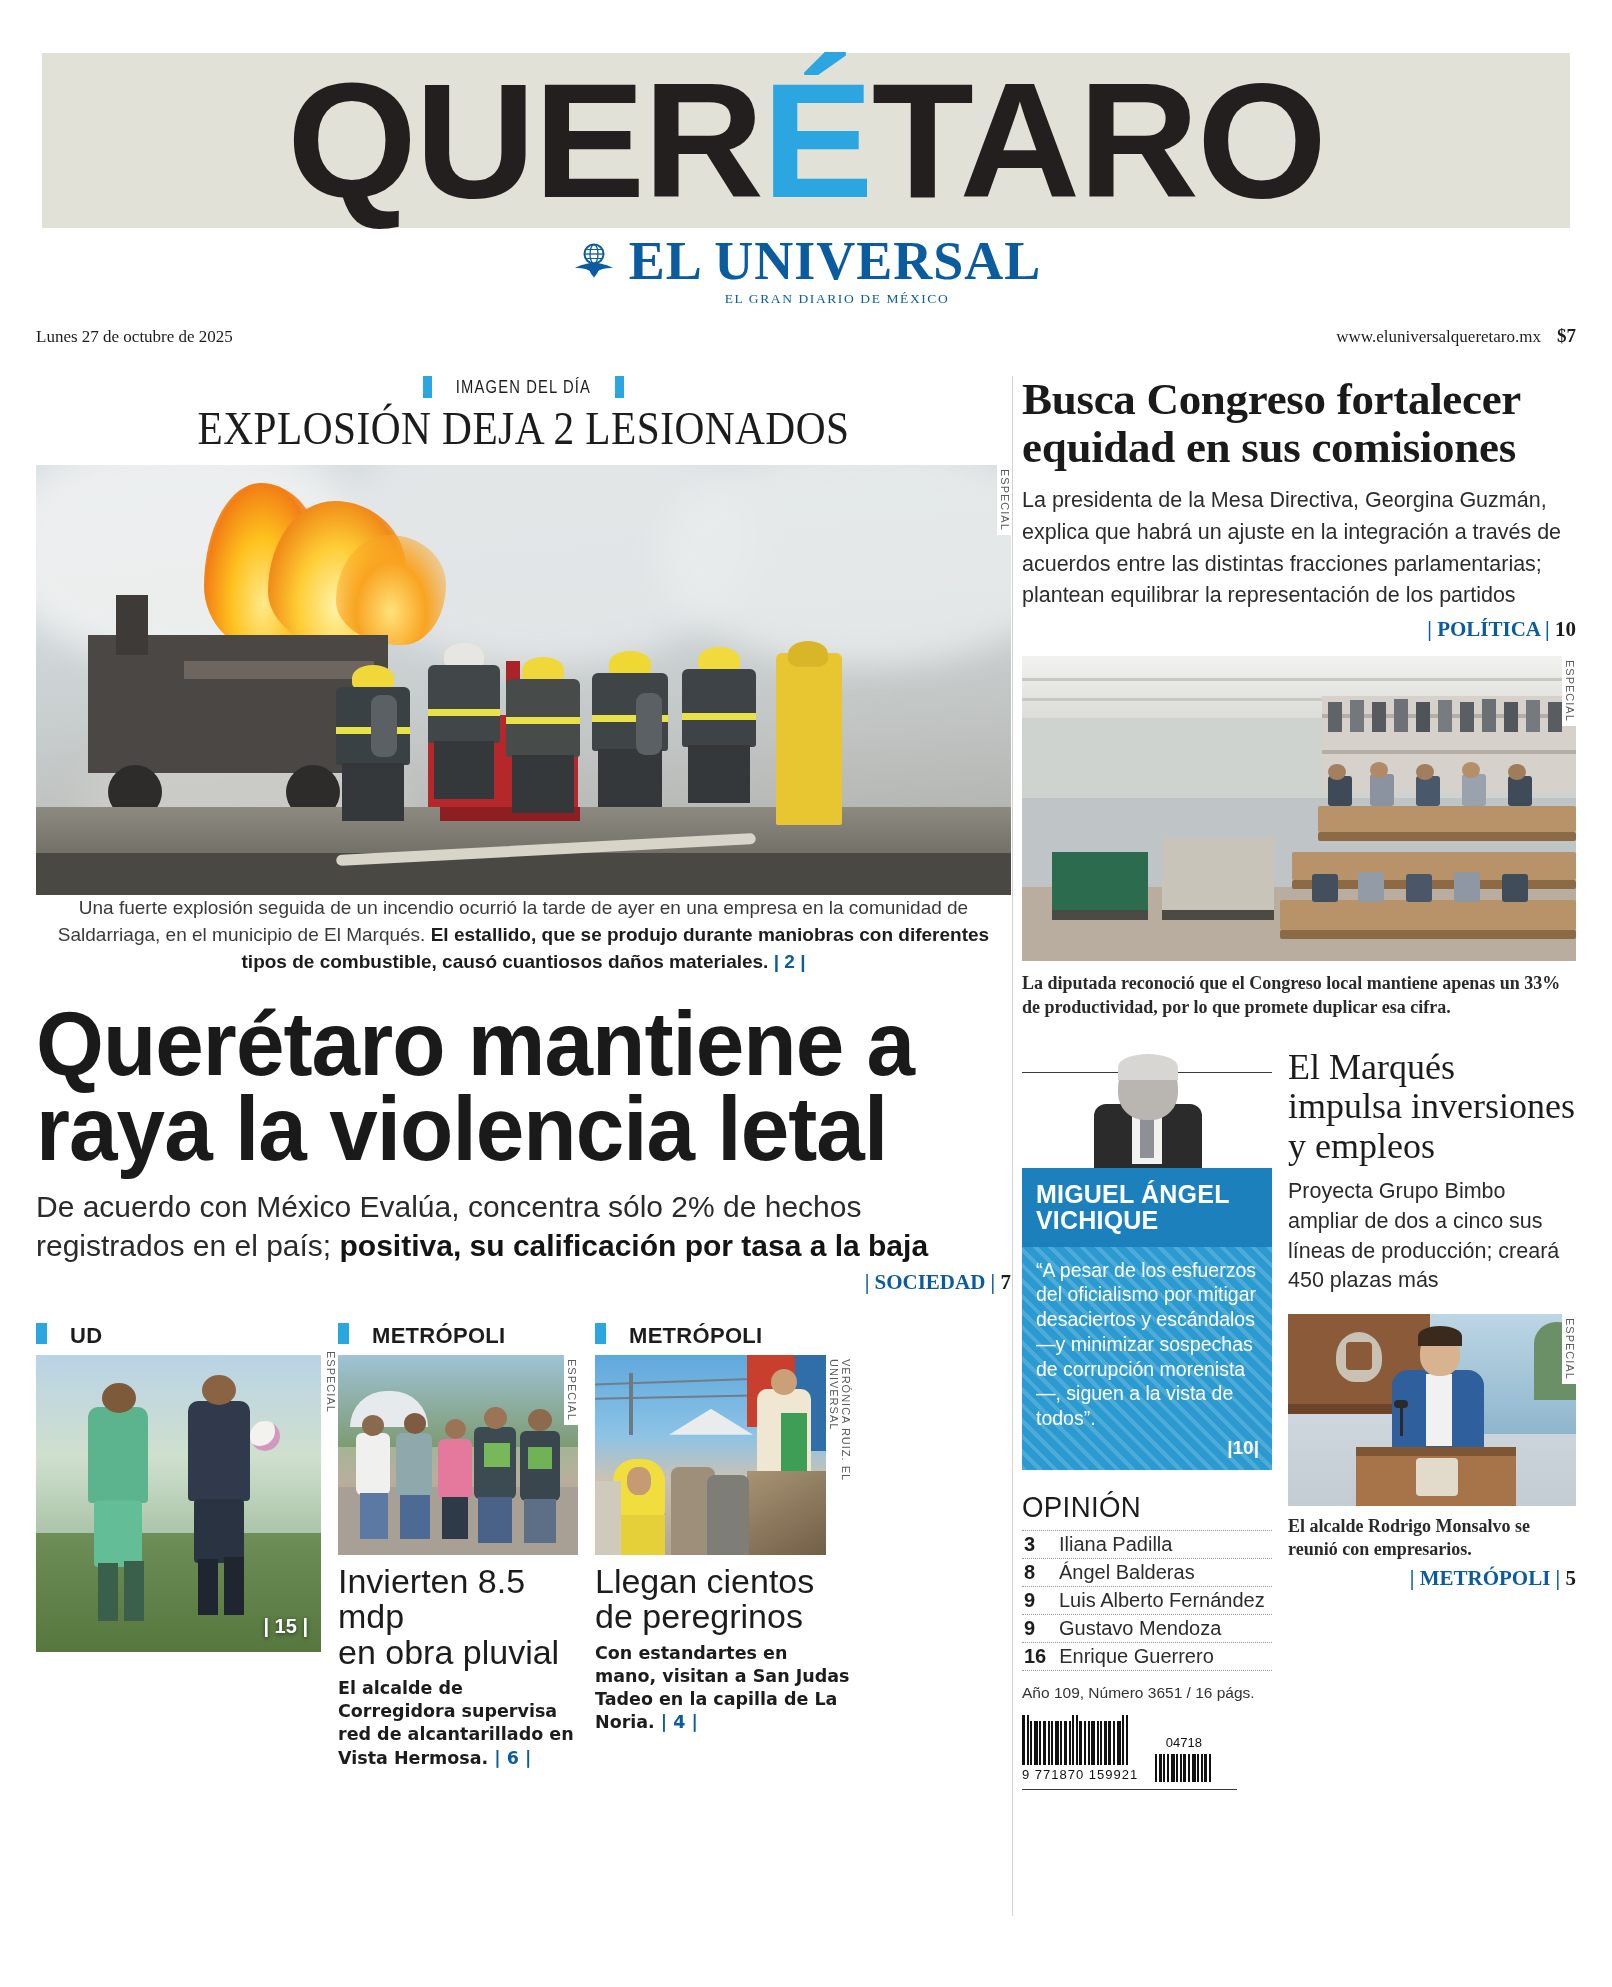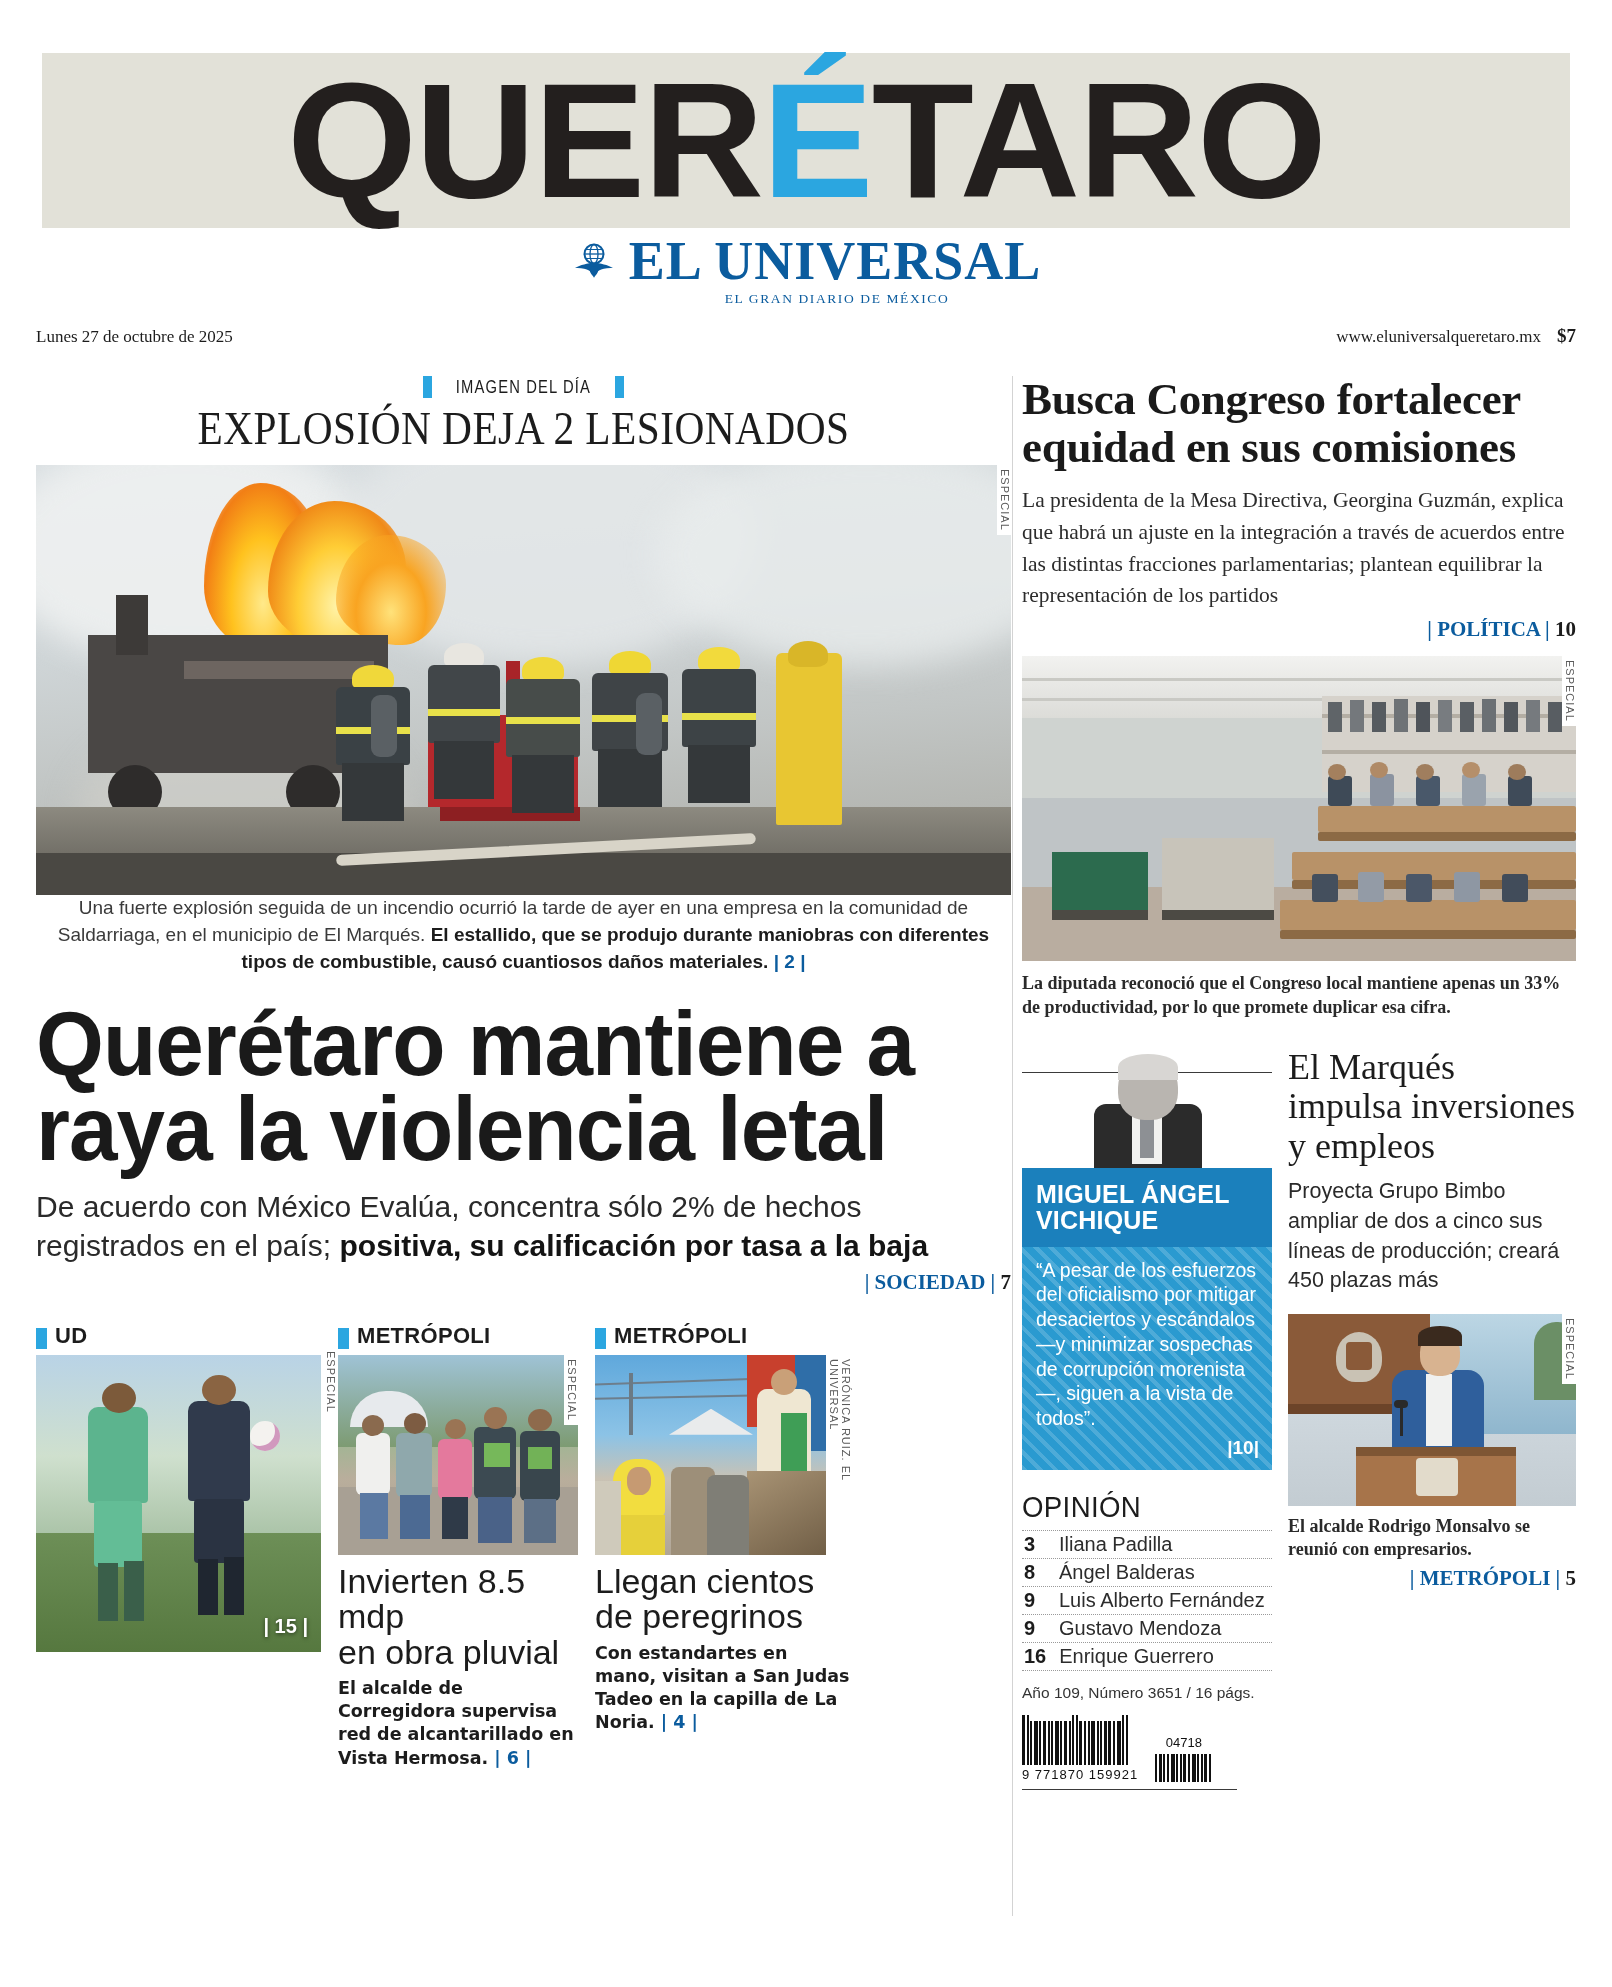--- a/index.html
+++ b/index.html
@@ -150,33 +150,33 @@
 
   
   .r-hl{
     margin:0;
     font-family:"Liberation Serif","DejaVu Serif",serif;
     font-weight:700;font-size:45px;line-height:1.06;letter-spacing:-.3px;
     color:#1a1a1a;
   }
   .r-deck{
     margin-top:14px;
-    font-family:Liberation Serif, serif;
+    font-family:Liberation Sans, sans-serif;
     font-size:21.5px;line-height:1.47;color:#2c2c2c;
   }
   .cong-cap{
     margin-top:11px;
     font-family:"Liberation Serif","DejaVu Serif",serif;
     font-weight:700;font-size:18px;line-height:1.33;color:#2a2a2a;
   }
 
   
   .teasers{display:flex;gap:17px;margin-top:28px;}
   .teaser{position:relative;}
-  .t-kick{display:flex;align-items:flex-end;gap:8px;margin-bottom:6px;}
+  .t-kick{display:flex;align-items:flex-start;gap:23px;margin-bottom:6px;}
   .t-kick .bar{width:11px;height:21px;background:#2ba6e0;}
   .t-kick .lbl{
     font-family:"Liberation Sans Narrow","Liberation Sans",sans-serif;
     font-weight:700;font-size:22px;letter-spacing:.3px;color:#1c1c1c;
   }
   .t-hl{
     margin-top:9px;
     font-family:"Liberation Sans Narrow","Liberation Sans",sans-serif;
     font-size:34px;line-height:1.04;color:#1c1c1c;font-weight:400;
   }

